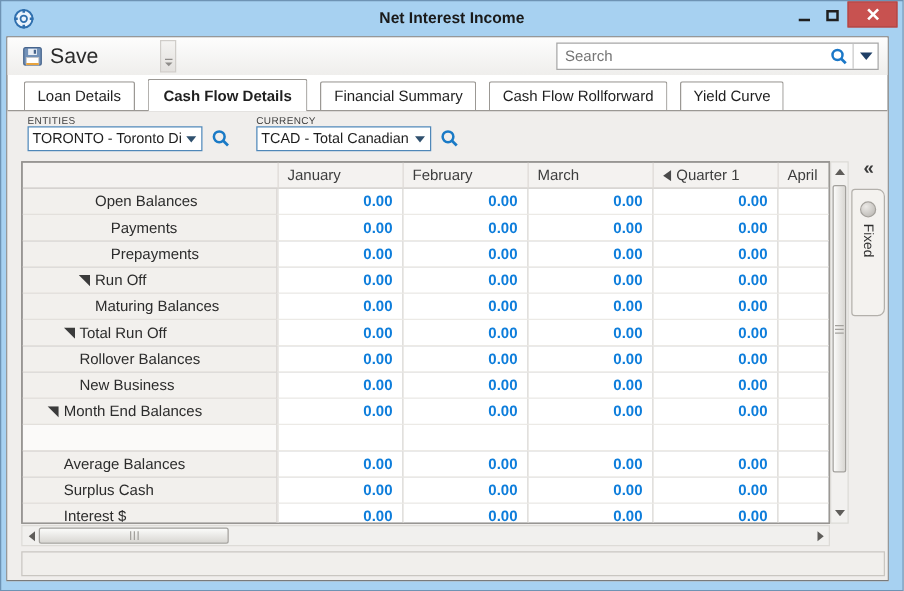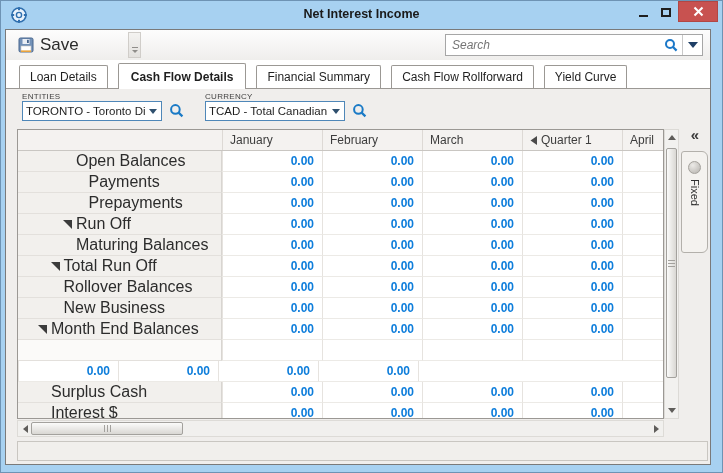--- a/index.html
+++ b/index.html
@@ -37,21 +37,21 @@
   .tbtn-close{left:62px;}
   .overflow-btn{position:absolute;left:122px;top:2px;width:13px;height:26px;
     background:linear-gradient(#f4f3f1,#e3e1de);border:1px solid #d0cdc9;
     display:flex;flex-direction:column;align-items:center;justify-content:flex-end;padding-bottom:4px;}
   .overflow-btn .bar{width:6px;height:1px;background:#8f8d8a;margin-bottom:2px;}
   .overflow-btn .tri{width:0;height:0;border-left:3px solid transparent;
     border-right:3px solid transparent;border-top:3px solid #8f8d8a;}
   .searchbox{position:absolute;right:7px;top:4px;width:258px;height:22px;
     background:#fff;border:1px solid #a6a6a6;display:flex;align-items:center;}
   .search-input{flex:1;min-width:0;border:0;outline:0;background:transparent;
-    font-family:"Liberation Sans",sans-serif;font-style:italic;font-size:12px;color:#4c1d95;padding:0 6px;}
+    font-family:"Liberation Sans",sans-serif;font-size:12px;color:#4c1d95;padding:0 6px;}
   .search-mag{width:22px;display:flex;align-items:center;justify-content:center;}
   .search-drop{width:20px;height:100%;border-left:1px solid #c9c9c9;
     display:flex;align-items:center;justify-content:center;}
   .search-drop .tri{width:0;height:0;border-left:5px solid transparent;
     border-right:5px solid transparent;border-top:6px solid #1f3f66;}
   
   .tabstrip{position:absolute;left:13px;top:31px;height:27px;display:flex;
     align-items:flex-end;gap:10px;z-index:3;}
   .tab{background:#fff;border:1px solid #9b9894;border-bottom:none;
     border-radius:2px 2px 0 0;padding:4px 10px 4px;font-size:12px;color:#1f1f1f;
@@ -81,21 +81,21 @@
   .ghead{display:flex;height:21px;background:#f4f2f0;border-bottom:1px solid #c9c6c2;}
   .hcell{flex:none;display:flex;align-items:center;gap:4px;padding:0 0 0 7px;
     font-size:12px;color:#3d3d3d;border-left:1px solid #ddd9d5;overflow:hidden;white-space:nowrap;}
   .hcell.w-rowhead{border-left:none;}
   .w-rowhead{width:204px;flex:none;}
   .w-month{width:100px;flex:none;}
   .w-april{flex:1;min-width:0;}
   .grow{display:flex;height:21px;}
   .rowhead{width:204px;flex:none;background:#f2f0ed;border-bottom:1px solid #e3e0dc;
     border-right:1px solid #d8d5d1;display:flex;align-items:center;
-    font-size:16px;color:#2c2c2c;white-space:nowrap;overflow:hidden;}
+    font-size:12px;color:#2c2c2c;white-space:nowrap;overflow:hidden;}
   .rowhead .exp{margin-right:4px;flex:none;}
   .grow.empty .rowhead{background:#fbfaf9;}
   .vcell{border-bottom:1px solid #eceae6;border-left:1px solid #e6e3df;
     font-size:12px;font-weight:bold;color:#0d7ddb;text-align:right;
     padding:3px 8px 0 0;background:#fff;overflow:hidden;white-space:nowrap;}
   
   .vscroll{position:absolute;left:658px;top:40px;width:15px;height:290px;
     background:#f2f1ef;border:1px solid #dcdad6;}
   .vs-up,.vs-down{position:absolute;left:0;right:0;height:15px;
     display:flex;align-items:center;justify-content:center;}
@@ -362,20 +362,23 @@
               <div class="rowhead" style="padding-left: 33px;">
                 <span></span>
               </div>
               <div class="vcell w-month"></div>
               <div class="vcell w-month"></div>
               <div class="vcell w-month"></div>
               <div class="vcell w-month"></div>
               <div class="vcell w-april"></div>
             </div>
             <div class="grow">
+              <div class="rowhead" style="padding-left: 33px;">
+                <span>Average Balances</span>
+              </div>
               <div class="vcell w-month">0.00</div>
               <div class="vcell w-month">0.00</div>
               <div class="vcell w-month">0.00</div>
               <div class="vcell w-month">0.00</div>
               <div class="vcell w-april"></div>
             </div>
             <div class="grow">
               <div class="rowhead" style="padding-left: 33px;">
                 <span>Surplus Cash</span>
               </div>

